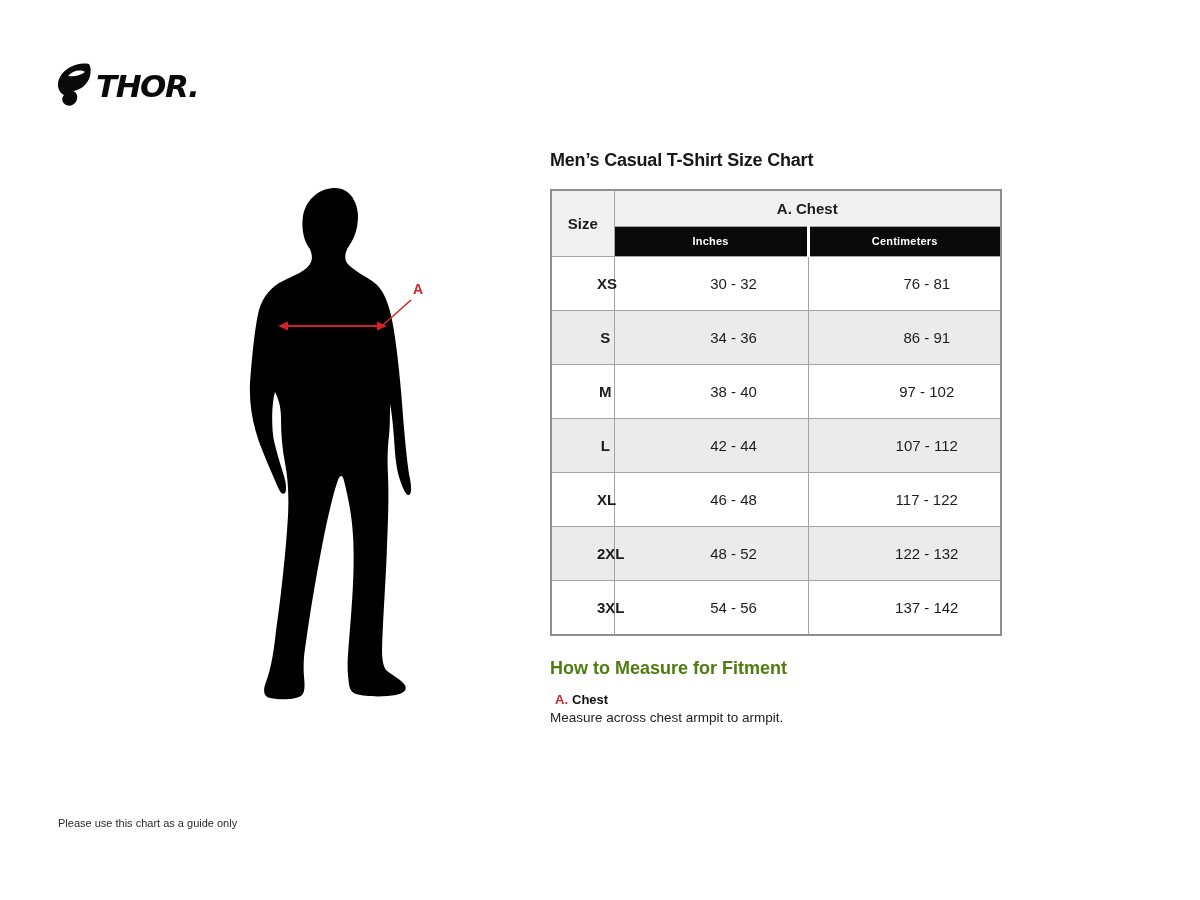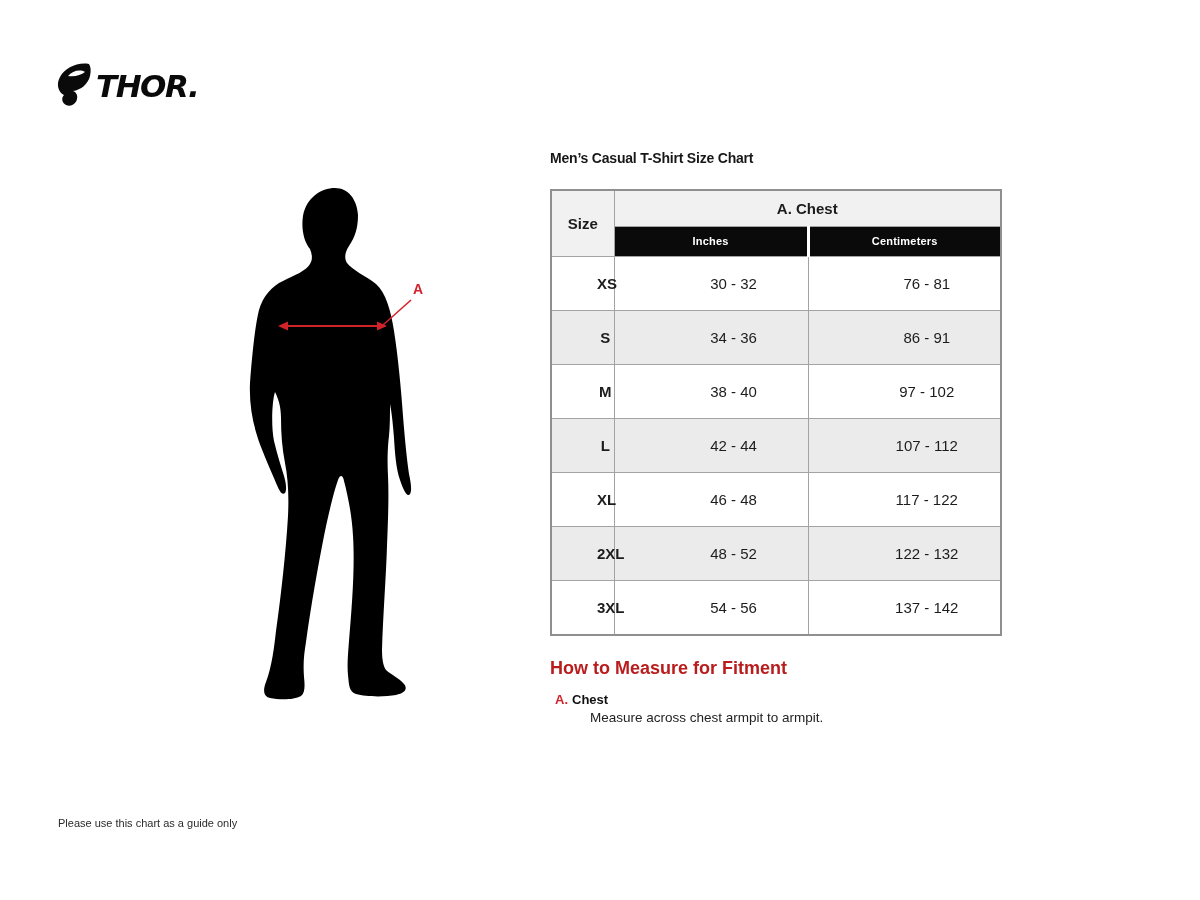--- a/index.html
+++ b/index.html
@@ -9,21 +9,21 @@
   }
   .abs{position:absolute;}
 
   
   .logo{left:56px;top:62px;width:150px;height:46px;}
 
   
   .figure-wrap{left:248px;top:186px;width:185px;height:515px;}
 
   
-  .chart-title{left:550px;top:150px;font-size:14px;font-weight:bold;letter-spacing:-0.2px;color:#171717;}
+  .chart-title{left:550px;top:150px;font-size:18px;font-weight:bold;letter-spacing:-0.2px;color:#171717;}
 
   table.size-table{
     left:550px;top:189px;width:450px;border-collapse:collapse;table-layout:fixed;
     position:absolute;border:2px solid #8f8f8f;
   }
   .size-table th,.size-table td{
     border:1px solid #a3a3a3;text-align:center;vertical-align:middle;
     font-size:15px;color:#1c1c1c;padding:0;
   }
   .size-table th.size-h,.size-table th.group-h{
@@ -33,24 +33,24 @@
   .size-table tr.unit-row{height:30px;}
   .size-table th.unit-h{
     background:#0a0a0a;color:#ffffff;font-weight:bold;font-size:11px;letter-spacing:0.2px;
   }
   .size-table th.unit-h + th.unit-h{border-left:3px solid #ffffff;margin-top:40px;}
   .size-table tbody td{height:53px;background:#ffffff;padding-left:45px;}
   .size-table tbody td.size-c{font-weight:bold;}
   .size-table tbody tr.alt td{background:#ebebeb;}
 
   
-  .measure-title{left:550px;top:658px;font-size:18px;font-weight:bold;color:#b91c1c;}
+  .measure-title{left:550px;top:658px;font-size:18px;font-weight:bold;color:#4d7c0f;}
   .measure-item{left:555px;top:692px;font-size:13px;font-weight:bold;color:#111;}
   .measure-item .key{color:#d2232a;margin-right:4px;}
-  .measure-desc{left:550px;top:710px;font-size:13.5px;color:#222;margin-left:40px;}
+  .measure-desc{left:550px;top:710px;font-size:13.5px;color:#222;}
 
   
   .footer{left:58px;top:816px;font-size:11px;line-height:14px;color:#2b2b2b;}
 
   
   .red-note{fill:#d2232a;font-weight:bold;font-size:14px;font-family:"Liberation Sans",sans-serif;}
 </style>
 </head>
 <body>
 

